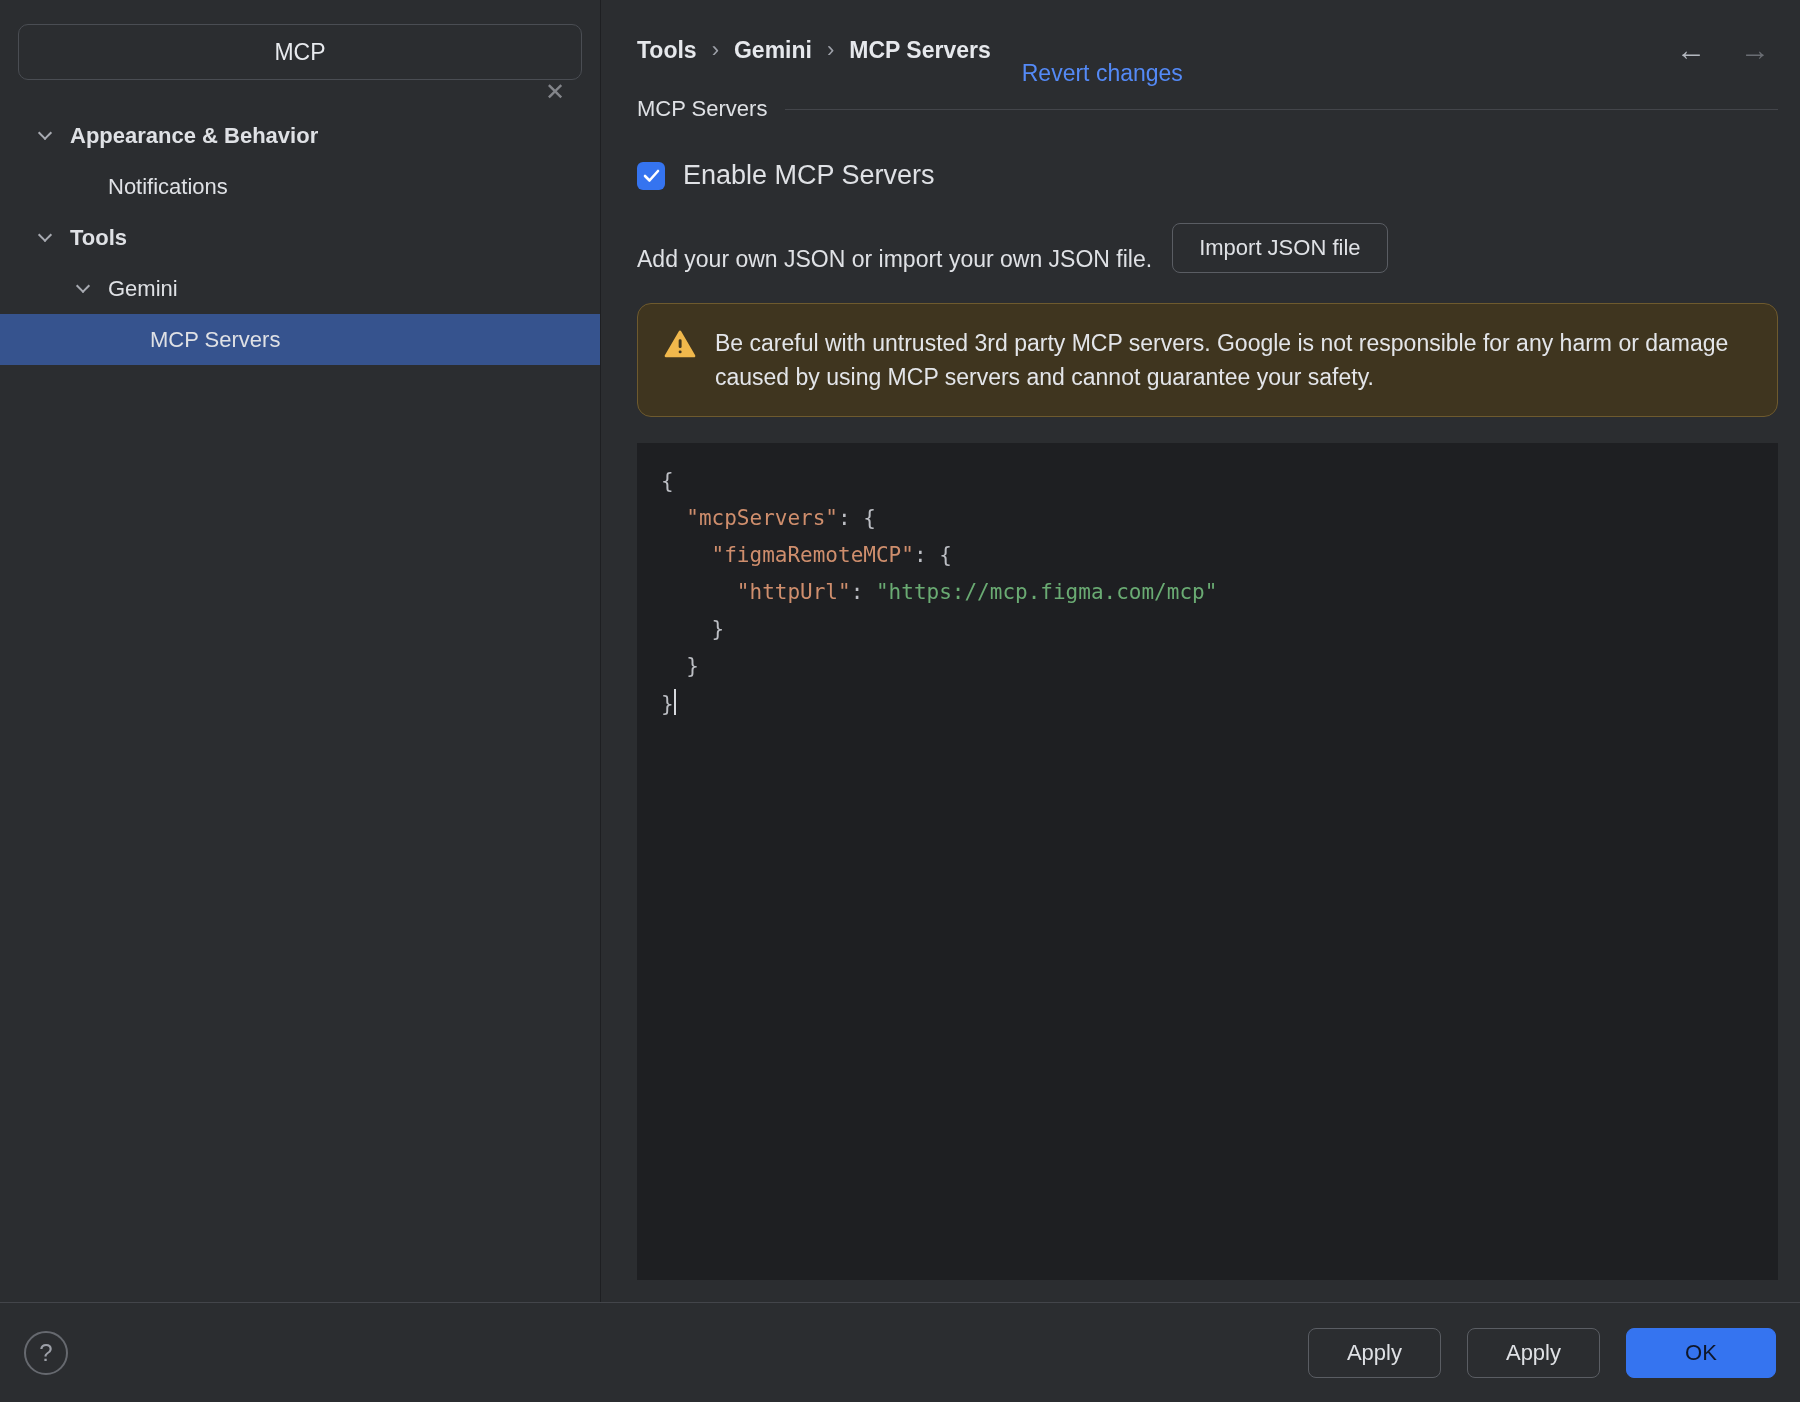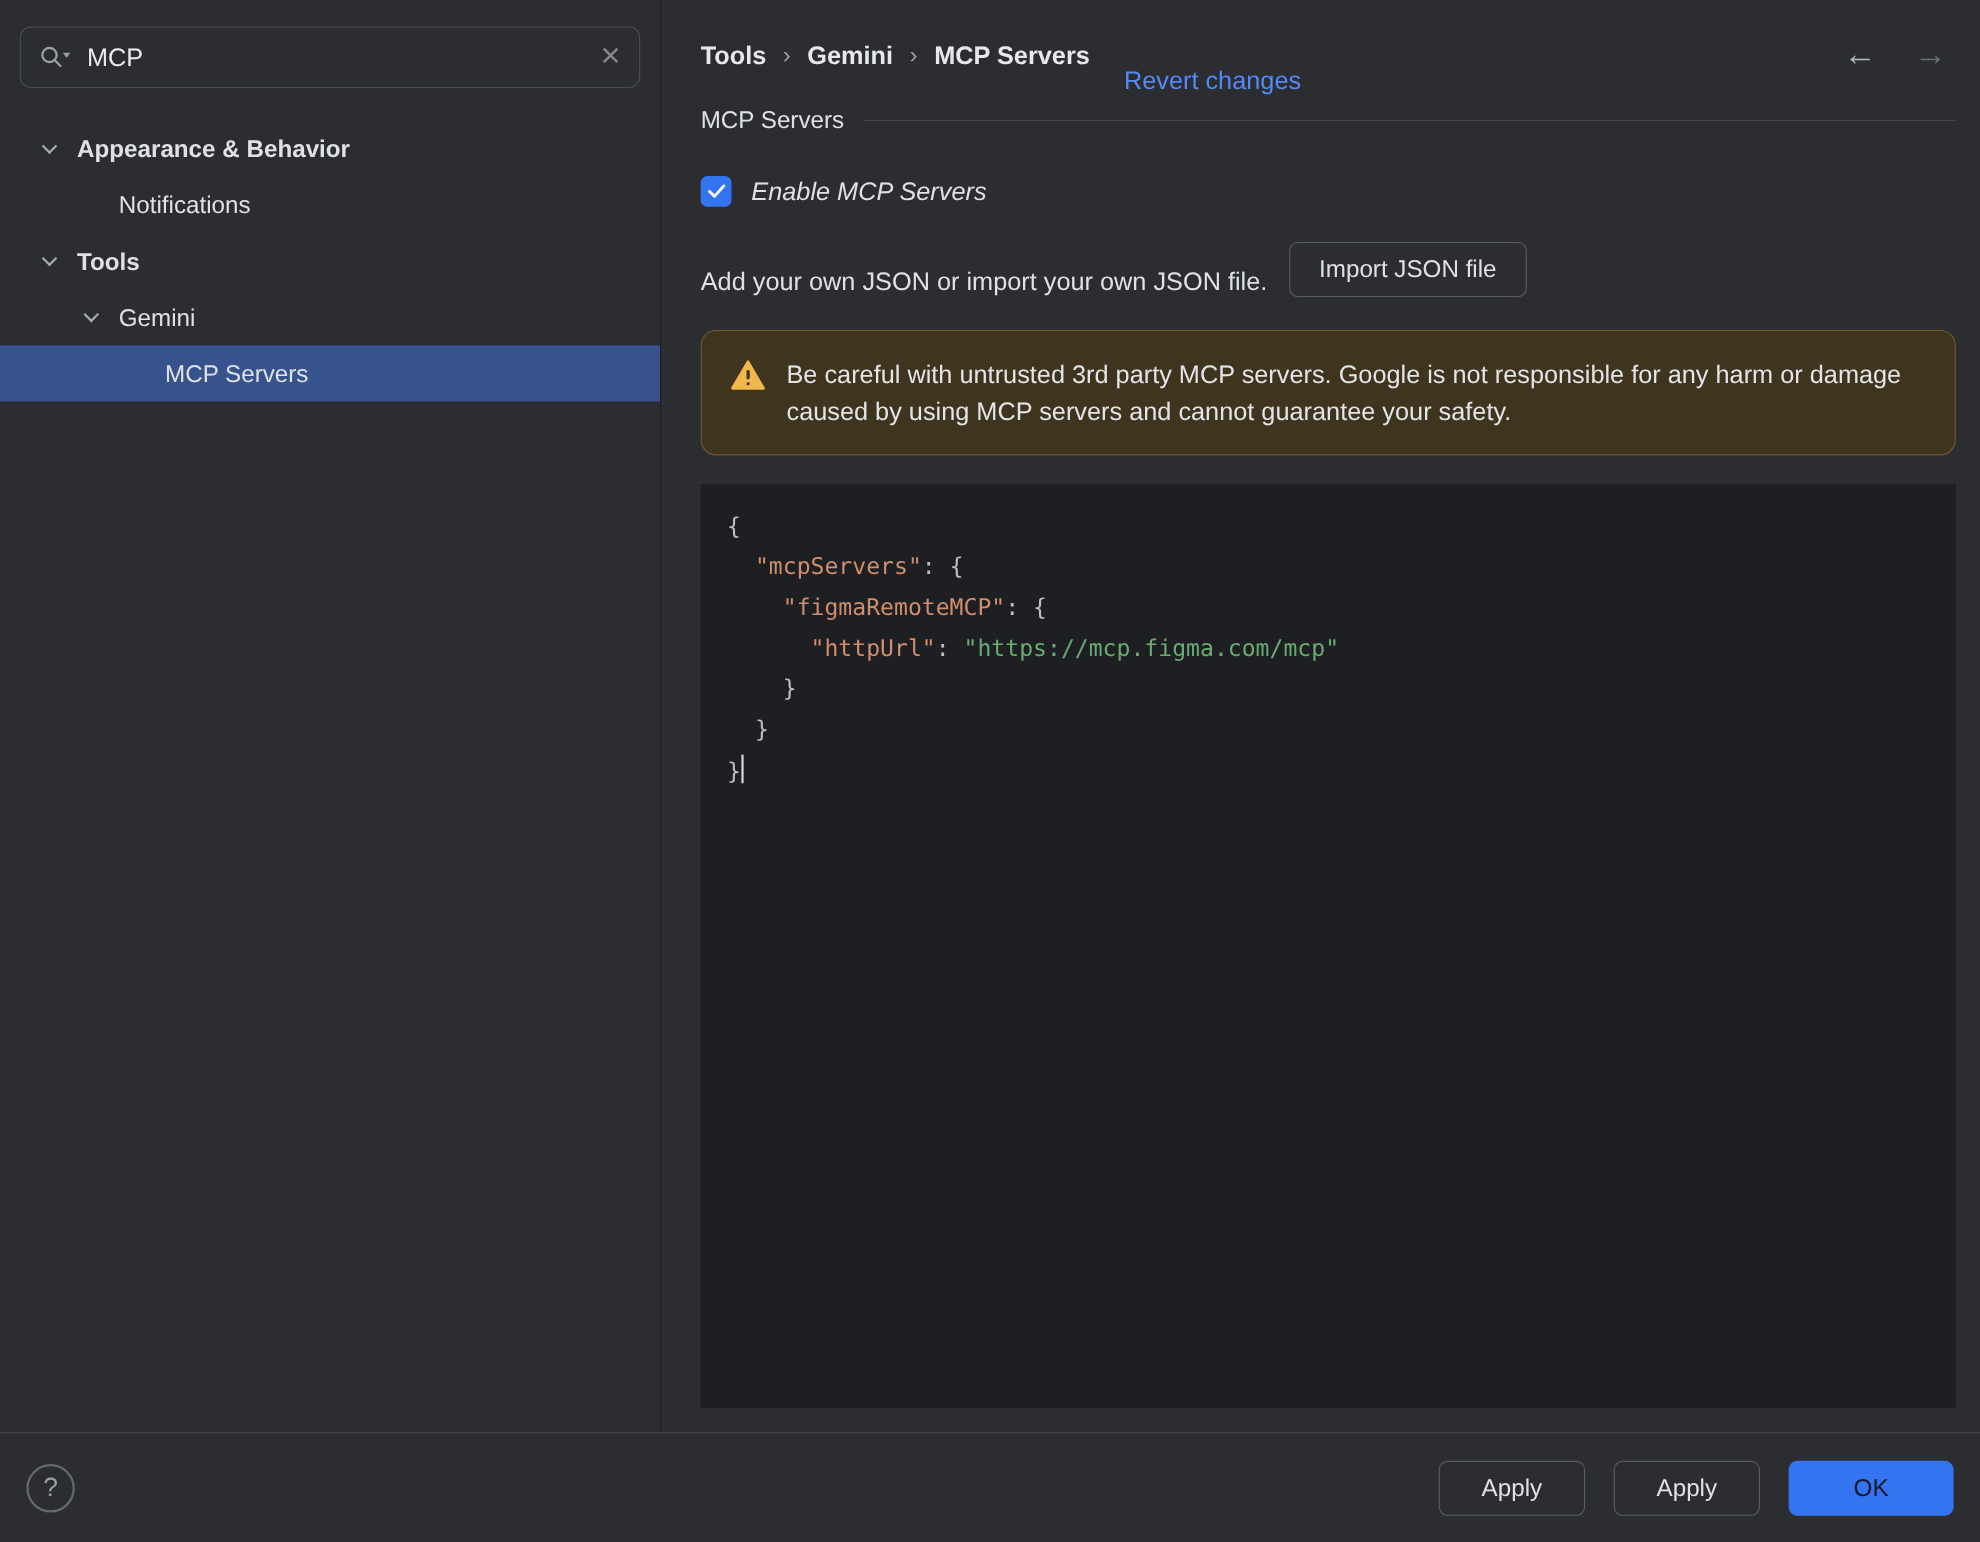--- a/index.html
+++ b/index.html
@@ -20,21 +20,21 @@
   .tl{width:17px;height:17px;border-radius:50%;border:none;padding:0;cursor:default;}
   .tl-red{background:var(--traffic-red);}
   .tl-gray{background:var(--traffic-gray);}
   .tl-green{background:var(--traffic-green);}
   .win-title{font-size:23px;font-weight:700;color:#d9dbe0;}
 
   .main{flex:1;display:flex;min-height:0;}
 
   
   .sidebar{width:601px;flex:0 0 auto;border-right:1px solid #1e1f22;padding-top:24px;display:flex;flex-direction:column;}
-  .searchbox{margin:0 18px;height:56px;border:1px solid #4a4d53;border-radius:10px;display:flex;align-items:center;padding:0 16px;gap:14px;background:#2b2d30;}
+  .searchbox{margin:0 18px;height:56px;border:1px solid #4a4d53;border-radius:10px;display:flex;align-items:center;padding:0 16px;gap:14px;background:#2b2d30;flex-direction:column;}
   .search-value{font-size:23px;color:#e8eaee;}
   .clear-btn{margin-left:auto;color:#83858a;font-size:24px;line-height:1;background:none;border:none;font-family:inherit;}
   .tree{margin-top:30px;}
   .trow{height:51px;display:flex;align-items:center;font-size:22px;color:#dfe1e5;}
   .trow.selected{background:var(--selection);}
   .chev{width:10px;height:10px;border-right:2.4px solid #a8abb2;border-bottom:2.4px solid #a8abb2;transform:rotate(45deg);margin-top:-6px;flex:0 0 auto;}
   .lvl0{padding-left:40px;gap:20px;}
   .lvl0 .label{font-weight:700;}
   .lvl1{padding-left:78px;gap:20px;}
   .lvl1nc{padding-left:108px;}
@@ -49,21 +49,21 @@
   .nav-arrows{margin-left:auto;display:flex;gap:34px;align-items:center;padding-right:8px;}
   .arrow{font-size:30px;color:#b4b8bf;line-height:1;}
   .arrow.fwd{color:#6a6d73;}
 
   .section-head{margin-top:26px;display:flex;align-items:center;gap:18px;flex:0 0 auto;}
   .section-title{font-size:22px;color:#dfe1e5;}
   .section-line{flex:1;height:1px;background:#43454a;}
 
   .check-row{margin-top:38px;display:flex;align-items:center;gap:18px;flex:0 0 auto;}
   .checkbox{width:28px;height:28px;border-radius:6px;background:var(--accent);display:flex;align-items:center;justify-content:center;flex:0 0 auto;cursor:pointer;}
-  .check-label{font-size:23px;font-style:italic;}
+  .check-label{font-size:27px;}
 
   .import-row{margin-top:32px;display:flex;align-items:flex-end;gap:20px;flex:0 0 auto;}
   .import-text{font-size:23px;}
   .btn{font-family:inherit;font-size:22px;color:#dfe1e5;background:transparent;border:1px solid #5a5d63;border-radius:8px;padding:11px 26px;cursor:pointer;}
 
   .warning{margin-top:30px;background:var(--warning-bg);border:1px solid var(--warning-border);border-radius:14px;padding:22px 26px;display:flex;gap:19px;align-items:flex-start;flex:0 0 auto;}
   .warning-text{font-size:23px;line-height:34px;color:#e3e5e9;max-width:1420px;}
 
   .editor{flex:1;margin-top:26px;background:var(--editor-bg);padding:20px 24px;font-family:"DejaVu Sans Mono",monospace;font-size:21px;line-height:37px;overflow:hidden;min-height:0;}
   .code-line{white-space:pre;color:#bcbec4;}

